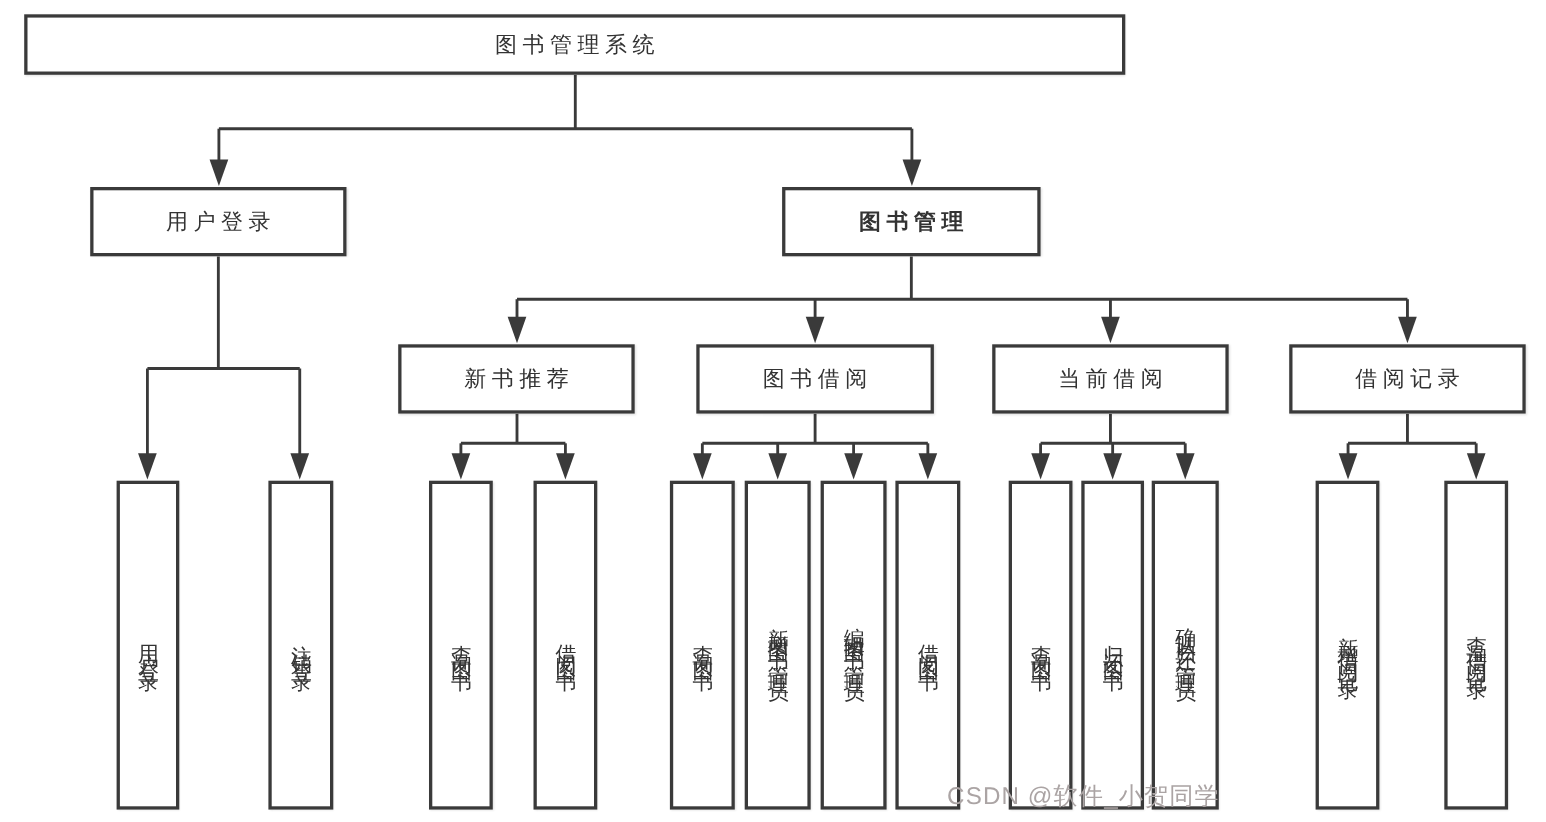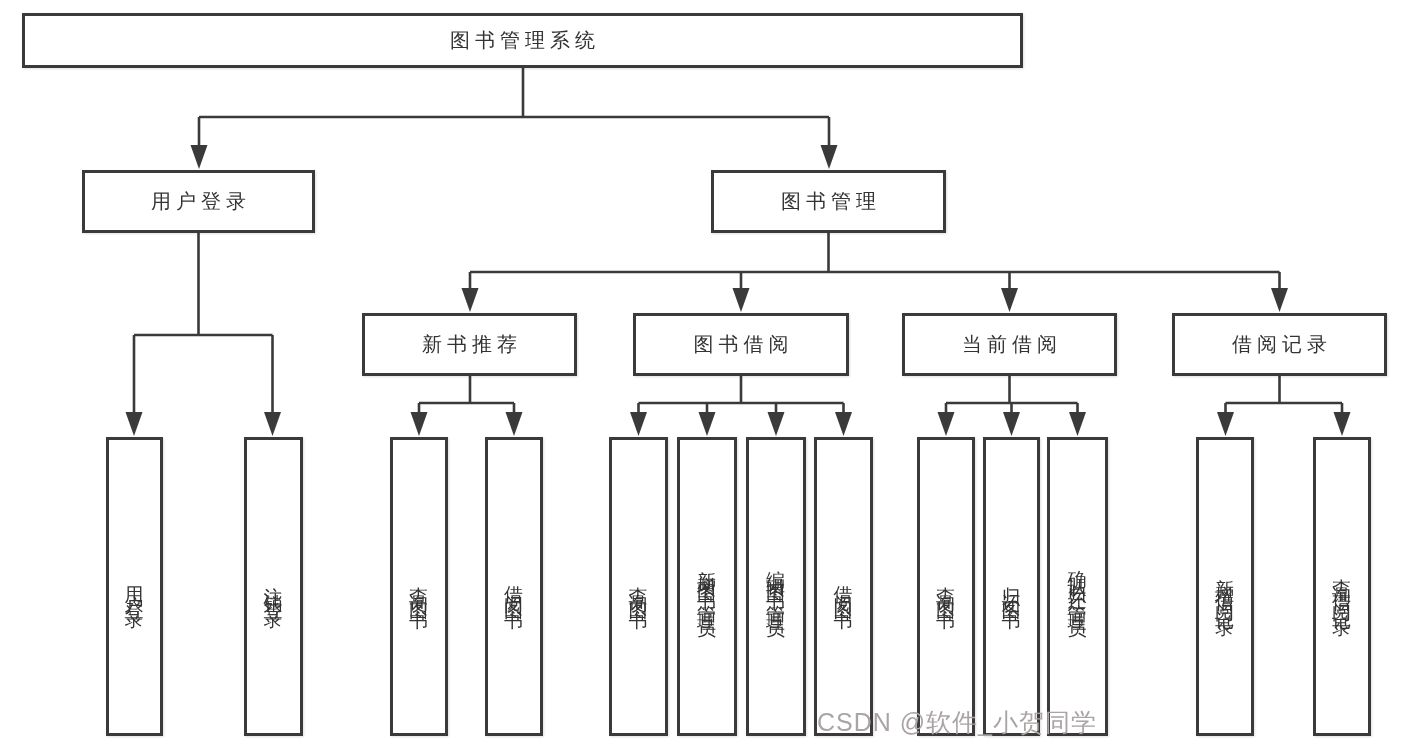--- a/index.html
+++ b/index.html
@@ -37,21 +37,21 @@
     display: flex;
     align-items: center;
     justify-content: center;
     color: var(--text);
     box-shadow: 1px 1px 2px rgba(0,0,0,0.12);
   }
   .hbox { font-size: 20px; letter-spacing: 5px; text-indent: 5px; white-space: nowrap; }
 
   .root-box  { left: 22px;  top: 13px;  width: 1001px; height: 55px; }
   .lv2-a     { left: 82px;  top: 170px; width: 233px;  height: 63px; }
-  .lv2-b     { left: 711px; top: 170px; width: 235px;  height: 63px; }
+  .lv2-b     { left: 711px; top: 170px; width: 235px;  height: 63px; font-weight: bold; }
   .lv3       { top: 313px; height: 63px; }
   .lv3-a { left: 362px;  width: 215px; text-align: center; }
   .lv3-b { left: 633px;  width: 216px; }
   .lv3-c { left: 902px;  width: 215px; }
   .lv3-d { left: 1172px; width: 215px; }
 
   .vbox { top: 437px; height: 299px; }
   .vbox .vtext {
     writing-mode: vertical-rl;
     text-orientation: mixed;
@@ -72,23 +72,23 @@
   .v-bb-edit    { left: 746px;  width: 60px; }
   .v-bb-borrow  { left: 814px;  width: 59px; }
   .v-cb-query   { left: 917px;  width: 58px; }
   .v-cb-return  { left: 983px;  width: 57px; }
   .v-cb-confirm { left: 1047px; width: 61px; }
   .v-br-add     { left: 1196px; width: 58px; }
   .v-br-query   { left: 1313px; width: 58px; }
 
   .watermark {
     position: absolute;
-    right: 24px;
+    right: 12px;
     bottom: 8px;
-    font-size: 25px;
+    font-size: 22px;
     letter-spacing: 1px;
     color: var(--watermark);
     z-index: 5;
     white-space: nowrap;
   }
 </style>
 </head>
 <body>
 
 <div class="stage">

